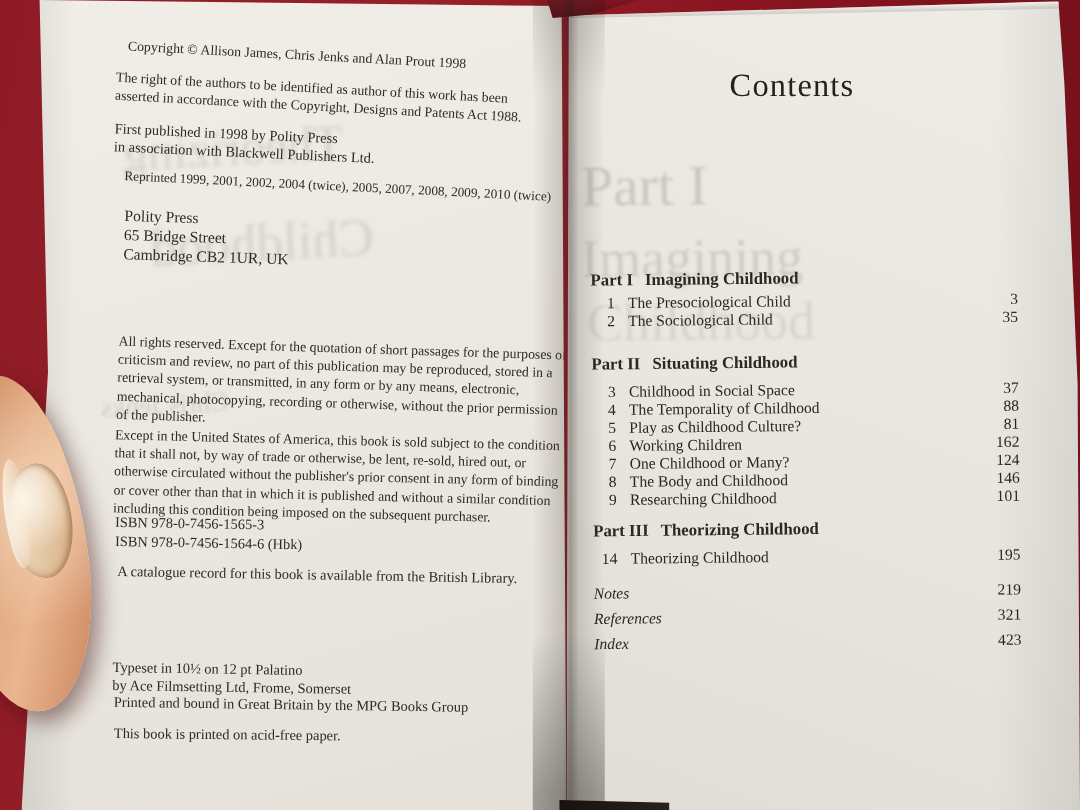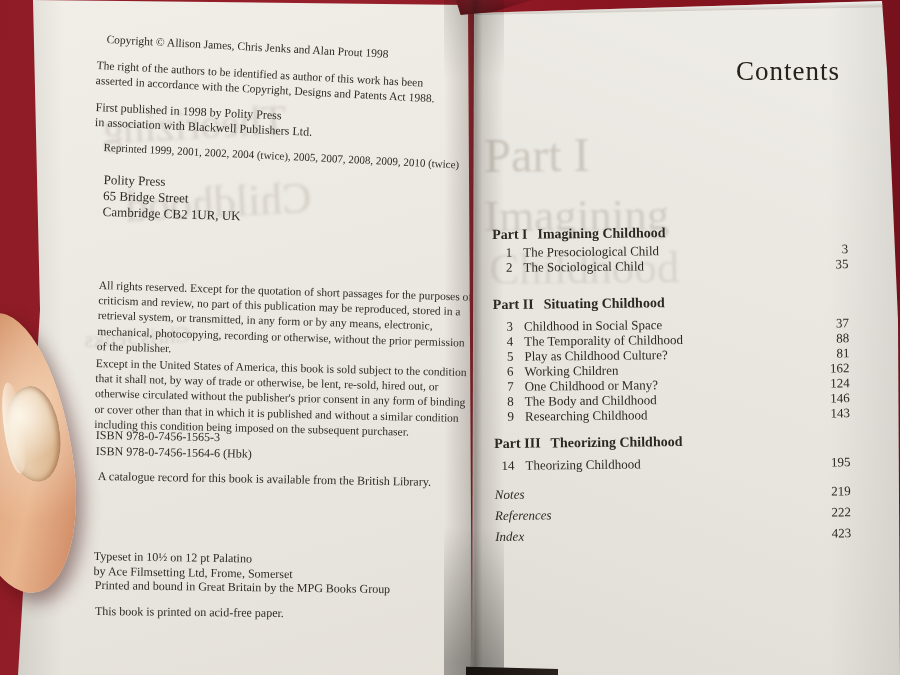--- a/index.html
+++ b/index.html
@@ -21,21 +21,21 @@
       linear-gradient(to right,rgba(35,28,24,0.30),rgba(35,28,24,0.08) 4%,rgba(0,0,0,0) 11%,rgba(0,0,0,0) 92%,rgba(0,0,0,0.08)),
       linear-gradient(200deg,#edebe5 8%,#e8e5df 50%,#dddad2 96%);
   }
   .txt{position:absolute;color:#2e2a24;white-space:pre-line;transform-origin:left top;}
   .small{font-size:11.5px;line-height:15.2px;}
   .body-size{font-size:12px;line-height:15.4px;}
   
   .ghost{position:absolute;color:rgba(139,130,114,0.33);filter:blur(1.3px);white-space:nowrap;transform-origin:left top;}
   .ghost-mirror{transform:scaleX(-1) rotate(3deg);color:rgba(145,136,120,0.26);filter:blur(1.8px);}
   
-  .contents-title{position:absolute;left:480px;top:56px;width:360px;text-align:right;font-size:27px;letter-spacing:1px;color:#25211b;}
+  .contents-title{position:absolute;left:480px;top:56px;width:360px;text-align:center;font-size:27px;letter-spacing:1px;color:#25211b;}
   .toc{position:absolute;left:492px;top:227px;width:356px;transform:rotate(-0.6deg);transform-origin:left top;color:#2b2721;}
   .toc-heading{display:flex;font-weight:bold;font-size:14px;height:18px;align-items:baseline;}
   .toc-heading .part-label{margin-right:10px;}
   .toc-row{display:flex;font-size:13px;height:15px;align-items:baseline;}
   .toc-num{width:20px;text-align:right;margin-right:11px;flex:none;}
   .toc-title{flex:1;}
   .toc-page{flex:none;text-align:right;}
   .bm-row{display:flex;font-size:13px;height:21px;align-items:baseline;}
   .bm-title{flex:1;font-style:italic;}
   .sp22{height:22px;} .sp12{height:12px;} .sp4{height:4px;} .sp14{height:14px;}
@@ -196,21 +196,21 @@
         <span class="toc-page">124</span>
       </div>
       <div class="toc-row">
         <span class="toc-num">8</span>
         <span class="toc-title">The Body and Childhood</span>
         <span class="toc-page">146</span>
       </div>
       <div class="toc-row">
         <span class="toc-num">9</span>
         <span class="toc-title">Researching Childhood</span>
-        <span class="toc-page">143</span>
+        <span class="toc-page">101</span>
       </div>
 
       <div class="sp12"></div>
 
       <div class="toc-heading">
         <span class="part-label">Part III</span>
         <span>Theorizing Childhood</span>
       </div>
       <div class="sp4"></div>
       <div class="toc-row">
@@ -220,21 +220,21 @@
       </div>
 
       <div class="sp14"></div>
 
       <div class="bm-row">
         <span class="bm-title">Notes</span>
         <span class="toc-page">219</span>
       </div>
       <div class="bm-row">
         <span class="bm-title">References</span>
-        <span class="toc-page">222</span>
+        <span class="toc-page">321</span>
       </div>
       <div class="bm-row">
         <span class="bm-title">Index</span>
         <span class="toc-page">423</span>
       </div>
     </div>
   </div>
 
   <div class="gutter-top-red"></div>
   <div class="gutter-shadow"></div>

